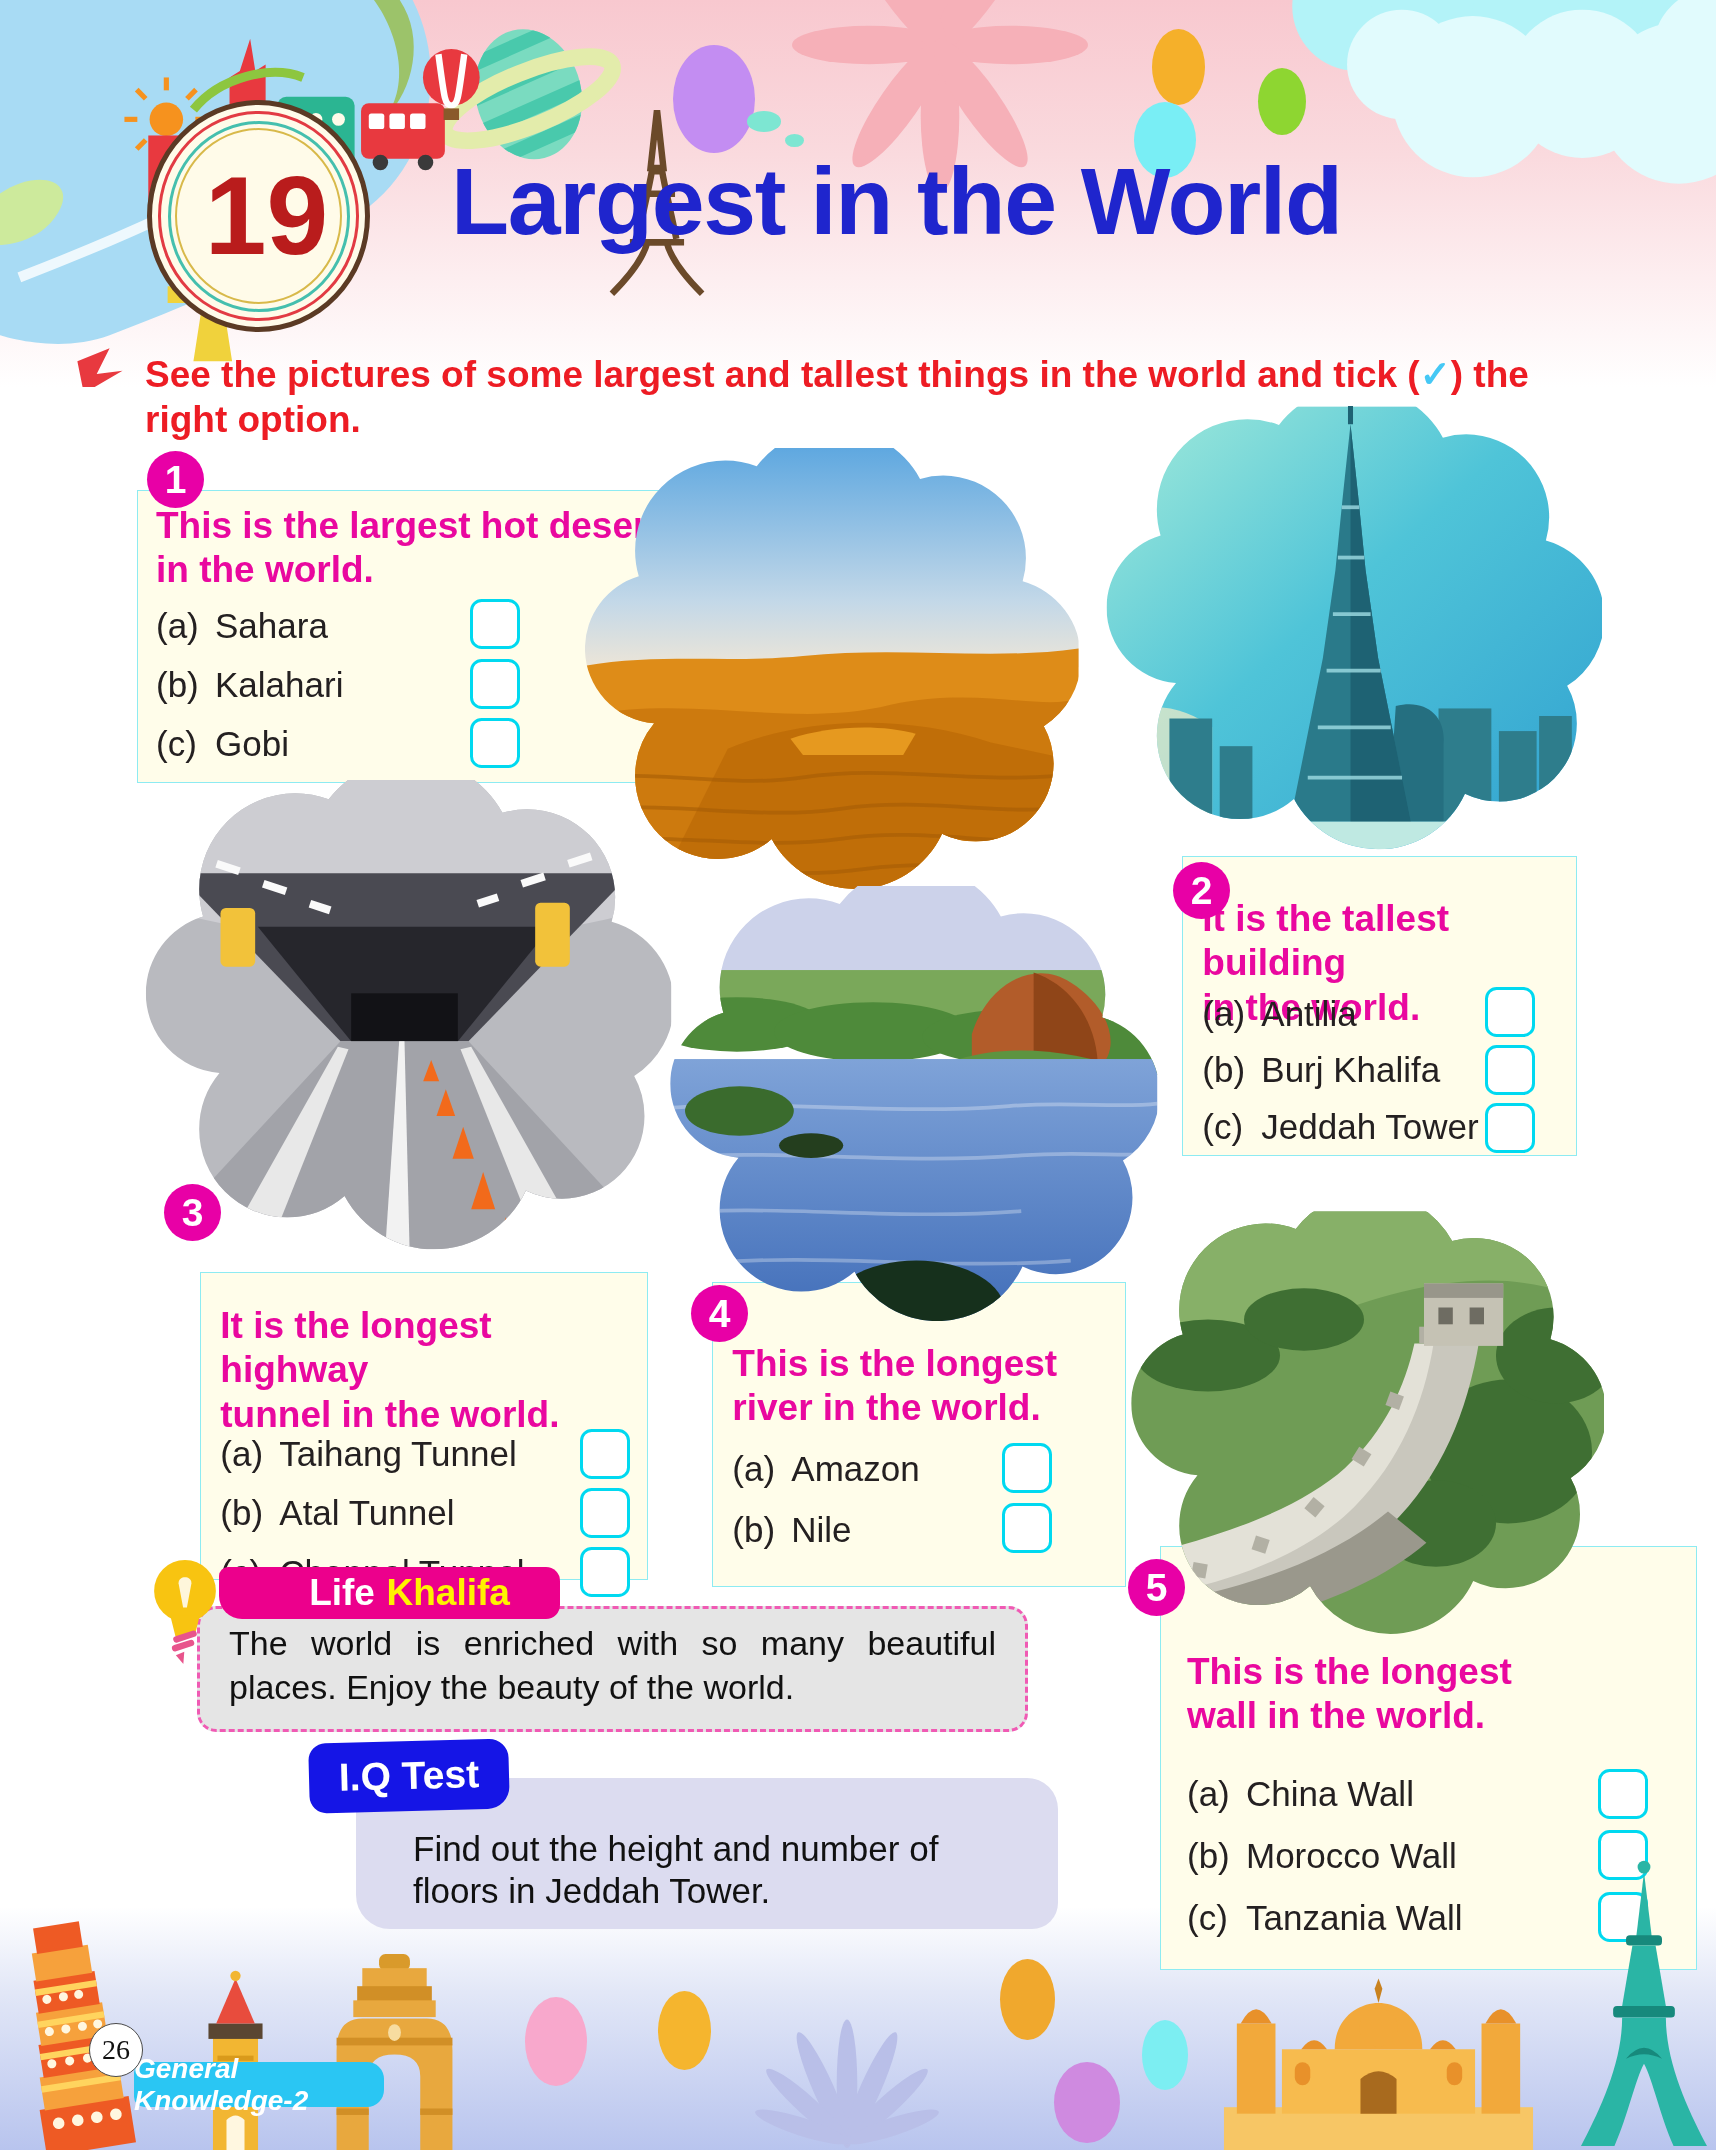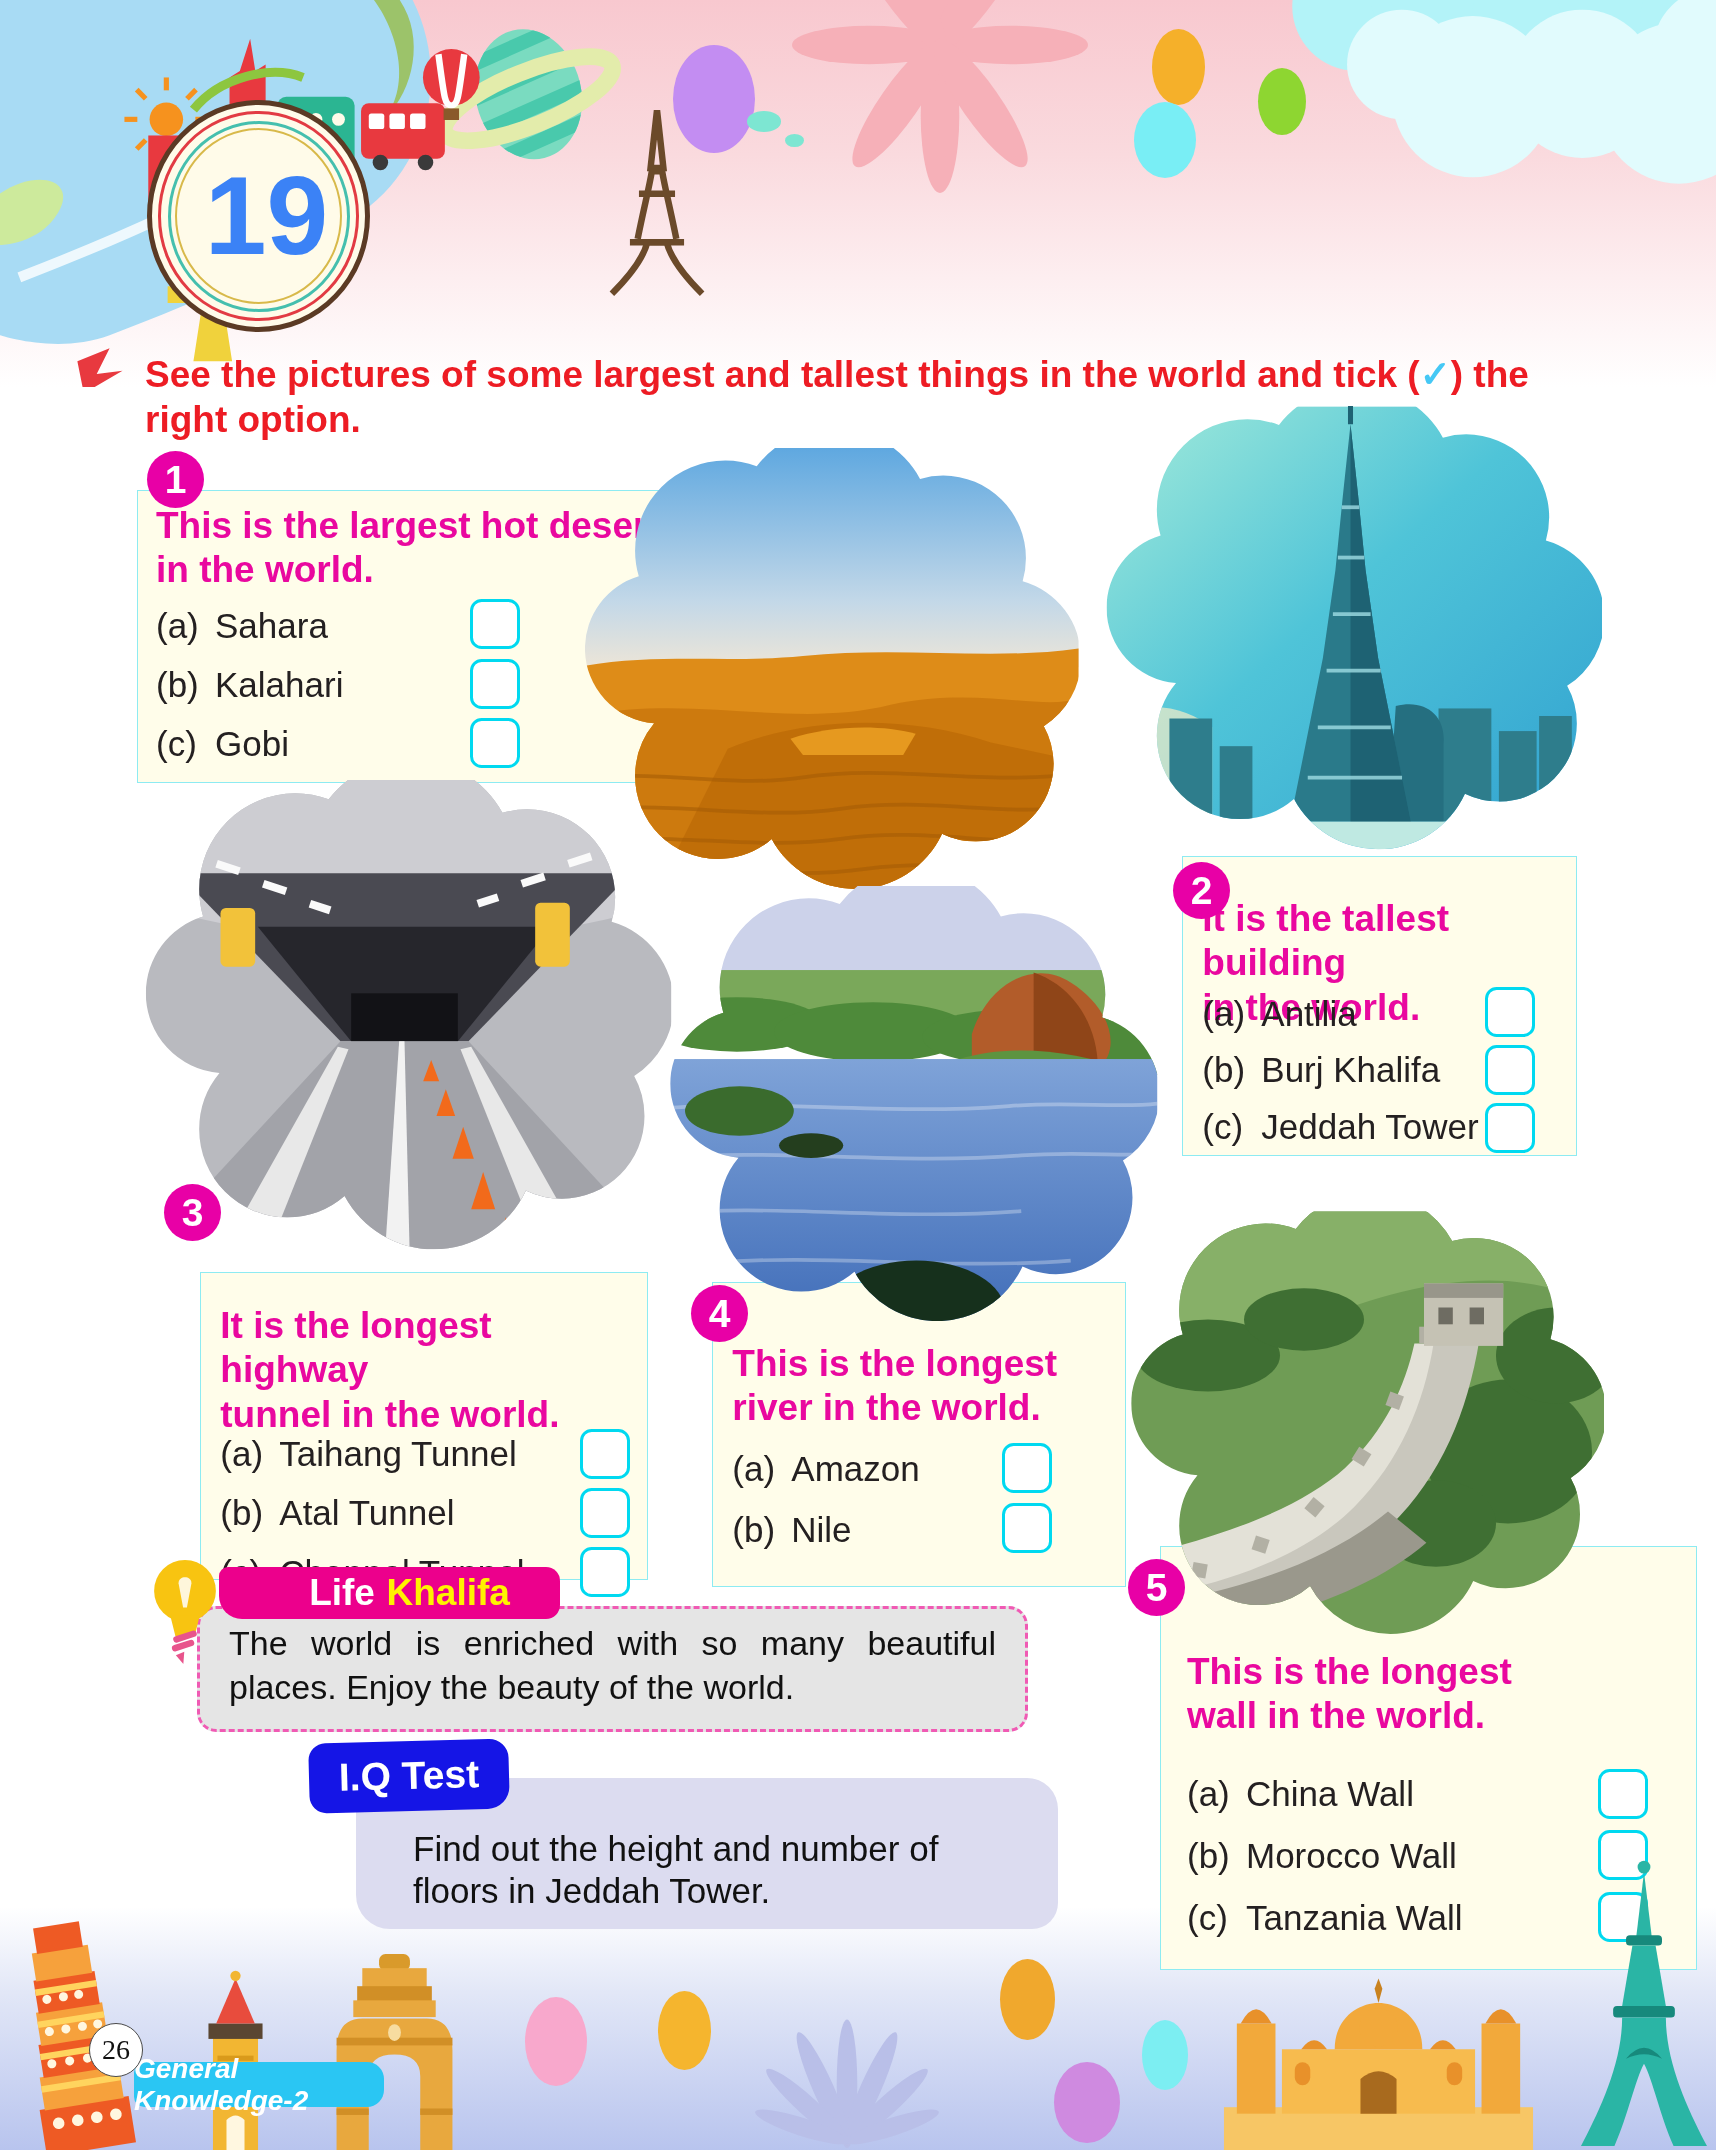--- a/index.html
+++ b/index.html
@@ -12,21 +12,21 @@
     background:linear-gradient(180deg,#f8c8cf 0%,#fadade 40%,#fdeef0 72%,#ffffff 100%);}
   .badge-ring{left:147px;top:100px;width:213px;height:222px;border-radius:50%;
     background:#fffbe9;border:5.8px solid #5b3a24;
     box-shadow:0 0 0 4.5px #fffbe9 inset;
     outline:none;
     display:flex;align-items:center;justify-content:center;z-index:6;}
   .badge-ring::before{content:"";position:absolute;inset:6.4px;border-radius:50%;border:3.9px solid #e23b43;}
   .badge-ring::after{content:"";position:absolute;inset:15.5px;border-radius:50%;border:3.2px solid #45bfae;
     box-shadow:0 0 0 9px transparent, inset 0 0 0 0 transparent;}
   .badge-inner{position:absolute;inset:23px;border-radius:50%;border:2.6px solid #d8b94a;}
-  .lesson-num{position:relative;color:#3b82f6;font-size:111px;font-weight:800;z-index:2;margin-left:16px;}
+  .lesson-num{position:relative;color:#b91c1c;font-size:111px;font-weight:800;z-index:2;margin-left:16px;}
   .page-title{left:451px;top:147px;width:1057px;color:#1f25cd;font-size:95px;font-weight:800;
     letter-spacing:-1.3px;white-space:nowrap;z-index:5;}
   .instruction{left:145px;top:332px;width:1469px;color:#ed1c24;font-size:37px;font-weight:700;
     line-height:1.22;z-index:5;margin-top:20px;}
   .check-teal{color:#45c8f5;font-weight:800;}
 
   
   .dot{border-radius:50%;z-index:2;}
 
   
@@ -169,20 +169,21 @@
         <circle cx="650" cy="160" r="125"></circle>
       <circle cx="220" cy="100" r="85"></circle>
         <circle cx="709" cy="80" r="100"></circle>
     </g>
   </svg>
 
   <div class="abs badge-ring">
     <div class="badge-inner"></div>
     <div class="lesson-num">19</div>
   </div>
+  <div class="abs page-title">Largest in the World</div>
   <div class="abs instruction">
     <span>See the pictures of some largest and tallest things in the world and tick (</span><span class="check-teal">✓</span><span>) the</span><br>
     <span>right option.</span>
   </div>
 
   <section class="abs qbox" style="left:137px;top:490px;width:553px;height:291px;">
     <div class="qtitle" style="left:18px;top:13px;">
       <span>This is the largest hot desert</span><br>
       <span>in the world.</span>
     </div>

